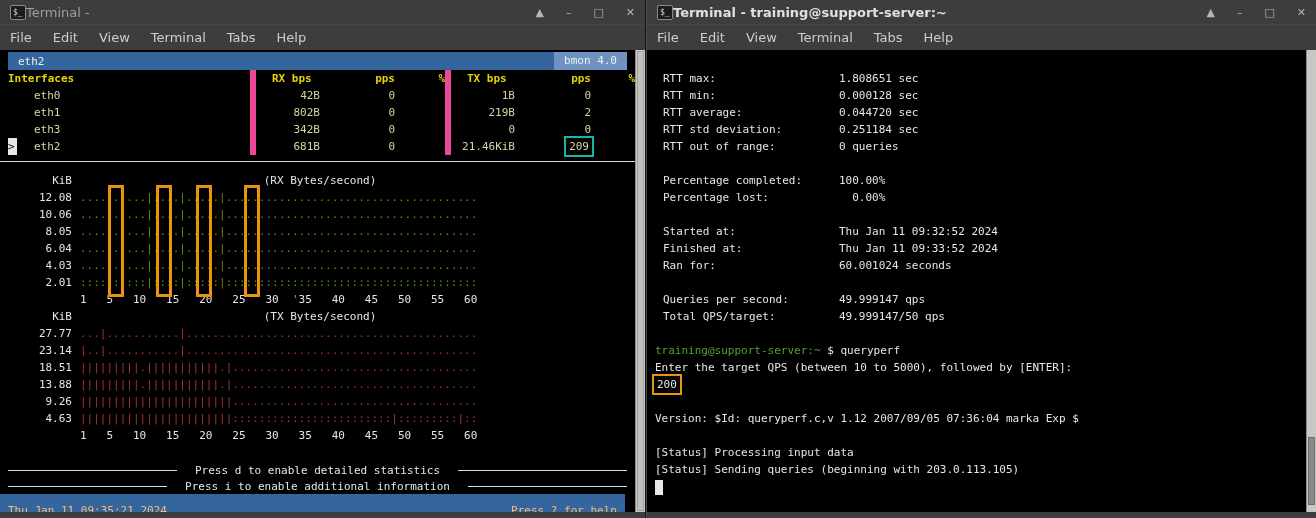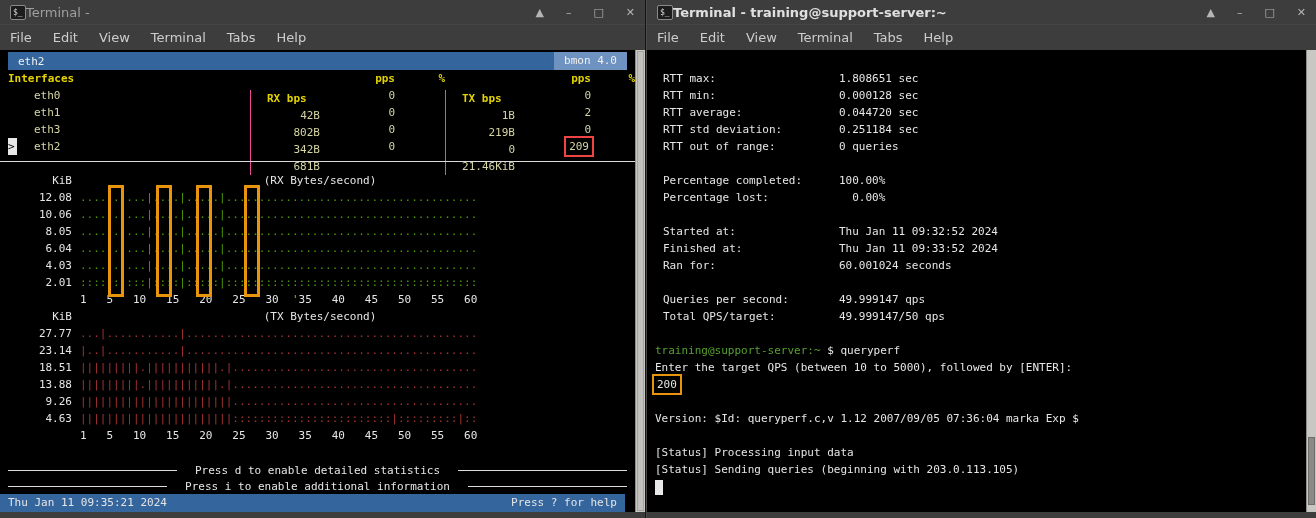--- a/index.html
+++ b/index.html
@@ -45,29 +45,29 @@
   .btable { margin-top:0; }
   .trow { height:17px; line-height:17px; white-space:nowrap; color:#d5d5a4; }
   .trow .c { display:inline-block; height:17px; vertical-align:top; }
   .c.name { width:242px; }
   .c.rbps { width:70px; text-align:right; }
   .c.rpps { width:75px; text-align:right; }
   .c.rpct { width:50px; text-align:right; }
   .c.tbps { width:70px; text-align:right; }
   .c.tpps { width:76px; text-align:right; }
   .c.tpct { width:44px; text-align:right; }
-  .vl { border-left:1px solid #ec4899;margin-top:20px; }
+  .vl { border-left:6px solid #ec4899; }
   .thead { color:#e3d400; font-weight:bold; }
   .thead .c { text-align:left; }
   .thead .rbps, .thead .tbps { padding-left:16px; }
   .thead .rpps, .thead .tpps, .thead .rpct, .thead .tpct { text-align:right; }
   .mark { display:inline-block; width:9px; }
   .mark.sel { background:#e8e8e8; color:#000; }
   .iname { margin-left:17px; }
-  .obox { display:inline-block; border:2px solid #ef4444; padding:0 3px; margin:-2px -3px; }
+  .obox { display:inline-block; border:2px solid #14b8a6; padding:0 3px; margin:-2px -3px; }
 
   .fullline { position:relative; left:-8px; width:636px; border-top:1px solid #dcdcdc;
               margin-top:6px; }
 
   
   .graph { margin-top:10px; }
   .grow { height:17px; line-height:17px; white-space:pre; }
   .ylab { display:inline-block; width:64px; margin-right:8px; text-align:right; white-space:pre; }
   .gd { white-space:pre; letter-spacing:0; }
   .gtitle { display:inline-block; width:480px; text-align:center; color:#e6e6e6; }
@@ -78,22 +78,22 @@
   .hlbox { position:absolute; top:-4px; height:112px; width:16px;
            border:3px solid #e8940c; pointer-events:none; }
   .hl1 { left:100px; } .hl2 { left:148px; } .hl3 { left:188px; } .hl4 { left:236px; }
 
   .hint { display:flex; align-items:center; gap:18px; height:16px; color:#e6e6e6; }
   .hint .rule { flex:1; border-top:1px solid #dcdcdc; }
   .hint .htext { white-space:pre; }
   .hint1 { margin-top:18px; }
 
   .statusbar { position:absolute; left:0; right:10px; bottom:0; height:18px;
-               background:#34659d; color:#e5e5e5; display:flex;
-               justify-content:space-between; padding:0 8px; line-height:18px; }
+               background:#34659d; color:#fdba74; display:flex;
+               justify-content:space-between; padding:8px 8px; line-height:18px; }
 
   
   .rpad { padding:20px 6px 0 8px; }
   .tline { height:17px; line-height:17px; white-space:pre; }
   .pad1 { padding-left:8px; }
   .lbl { display:inline-block; width:176px; white-space:pre; }
   .prompt-user { color:#55a02e; }
   .qbox { display:inline-block; border:2px solid #e8940c; padding:0 3px; margin:-2px 0 -2px -3px; }
   .cursor { display:inline-block; width:8px; height:15px; background:#e8e8e8; vertical-align:middle; }
 </style>

